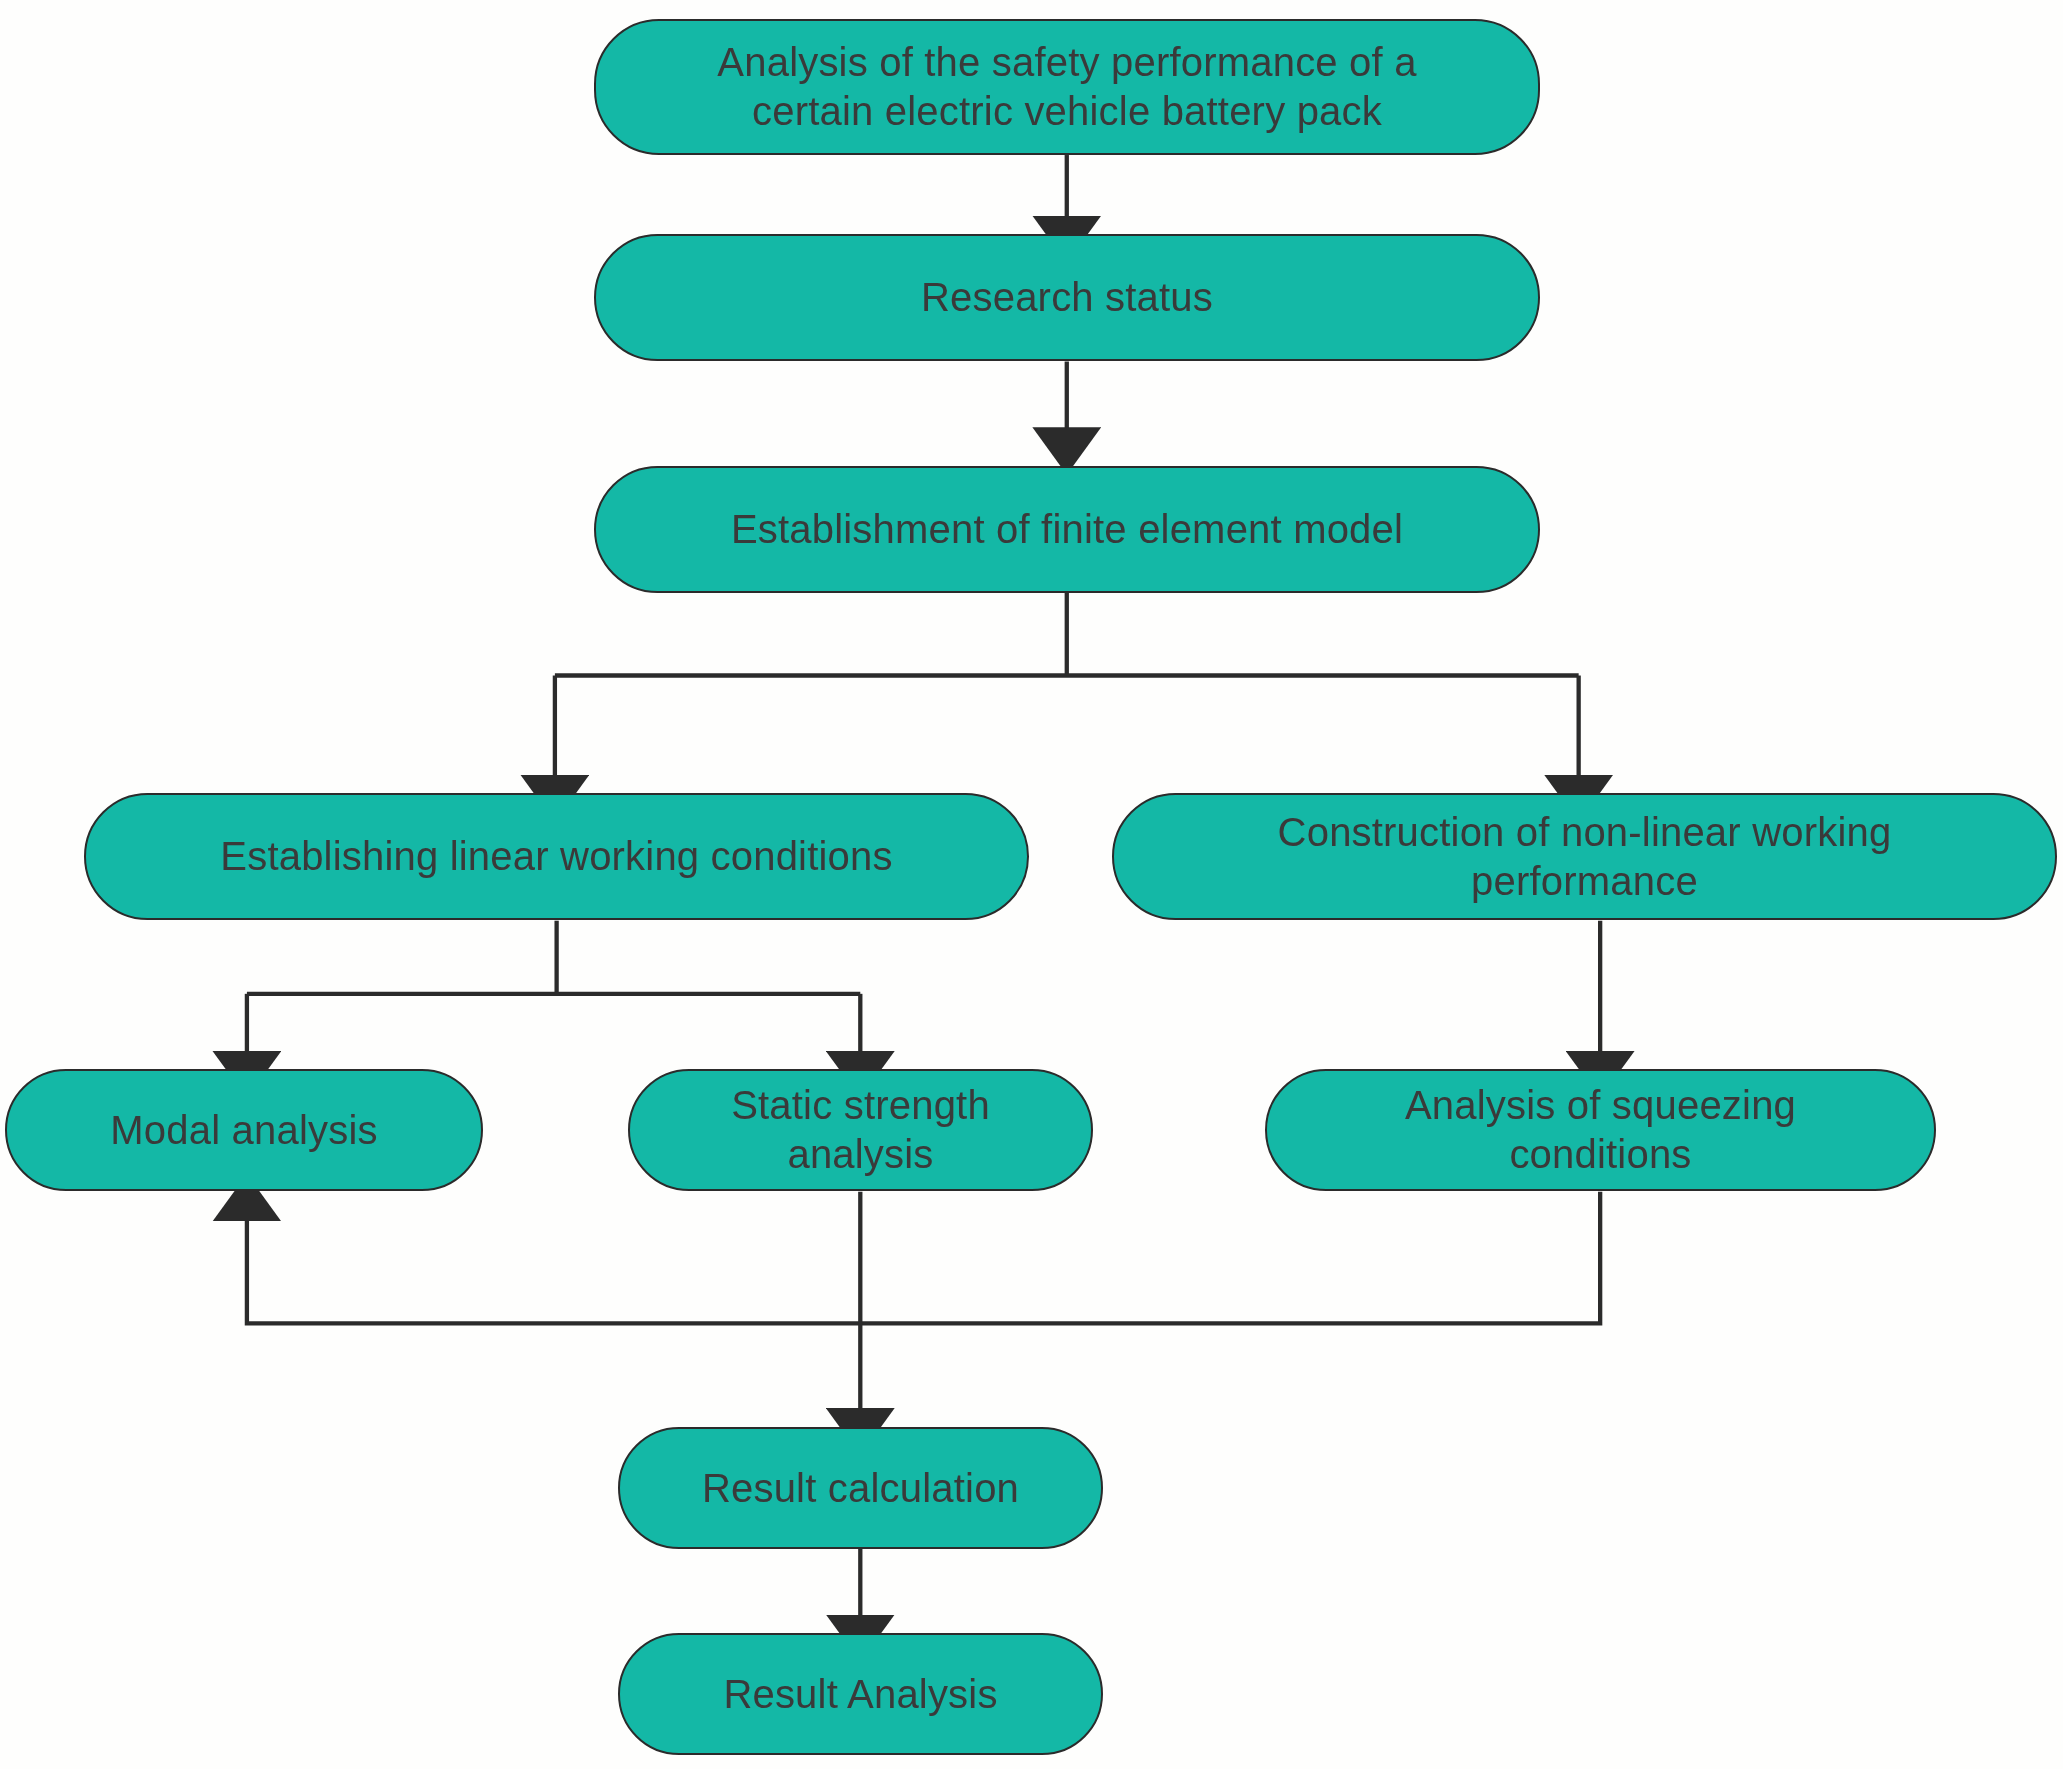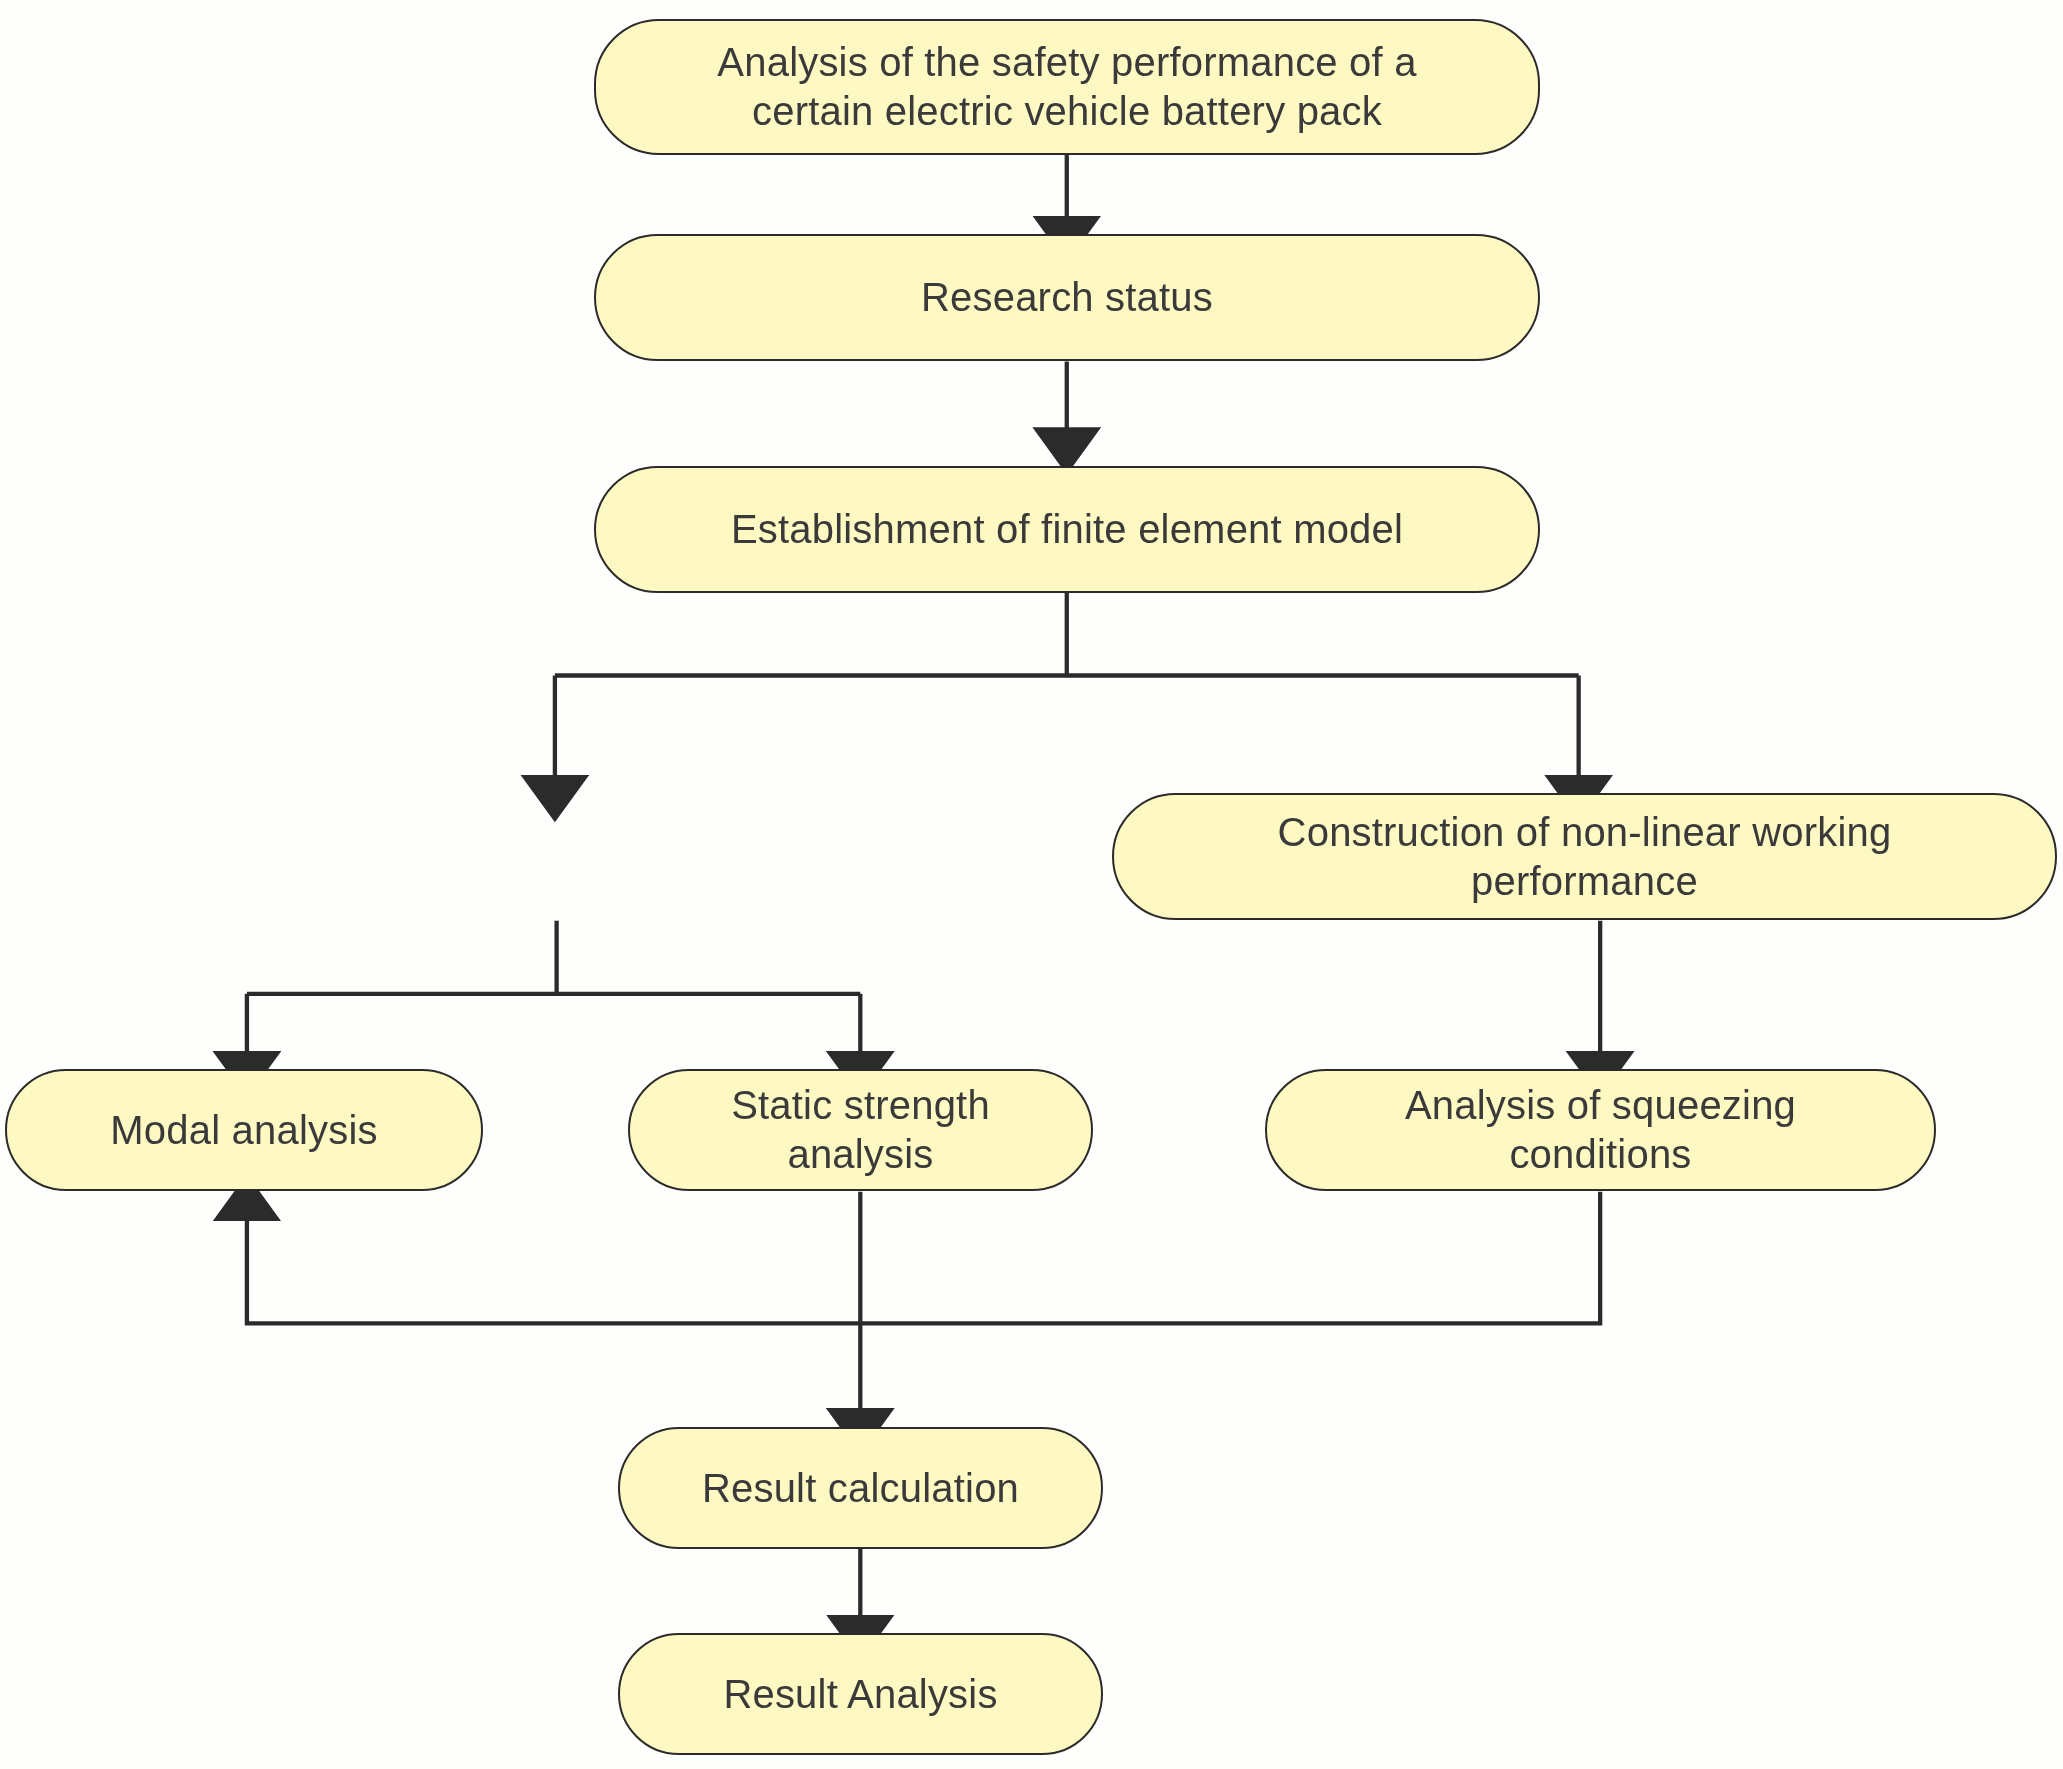--- a/index.html
+++ b/index.html
@@ -22,21 +22,21 @@
     left: 0;
     top: 0;
     width: 2063px;
     height: 1770px;
     pointer-events: none;
   }
   .node {
     position: absolute;
     box-sizing: border-box;
     border: 2.6px solid #2b2b2b;
-    background: #fef9c3;
+    background: #14b8a6;
     display: flex;
     align-items: center;
     justify-content: center;
     text-align: center;
     color: #3a3a3a;
     font-size: 40px;
     line-height: 1.22;
     letter-spacing: 0.2px;
     padding: 5.2px 22.4px;
     z-index: 2;
@@ -89,20 +89,23 @@
   </div>
 
   <div class="node" style="left:594px; top:234px; width:946px; height:127px; border-radius:64px;">
     <span>Research status</span>
   </div>
 
   <div class="node" style="left:594px; top:446px; width:946px; height:127px; border-radius:64px;margin-top:20px;">
     <span>Establishment of finite element model</span>
   </div>
 
+  <div class="node" style="left:84px; top:793px; width:945px; height:127px; border-radius:64px;">
+    <span>Establishing linear working conditions</span>
+  </div>
 
   <div class="node" style="left:1112px; top:793px; width:945px; height:127px; border-radius:64px;">
     <span>Construction of non-linear working
 performance</span>
   </div>
 
   <div class="node" style="left:5px; top:1069px; width:478px; height:122px; border-radius:61px;">
     <span>Modal analysis</span>
   </div>
 

